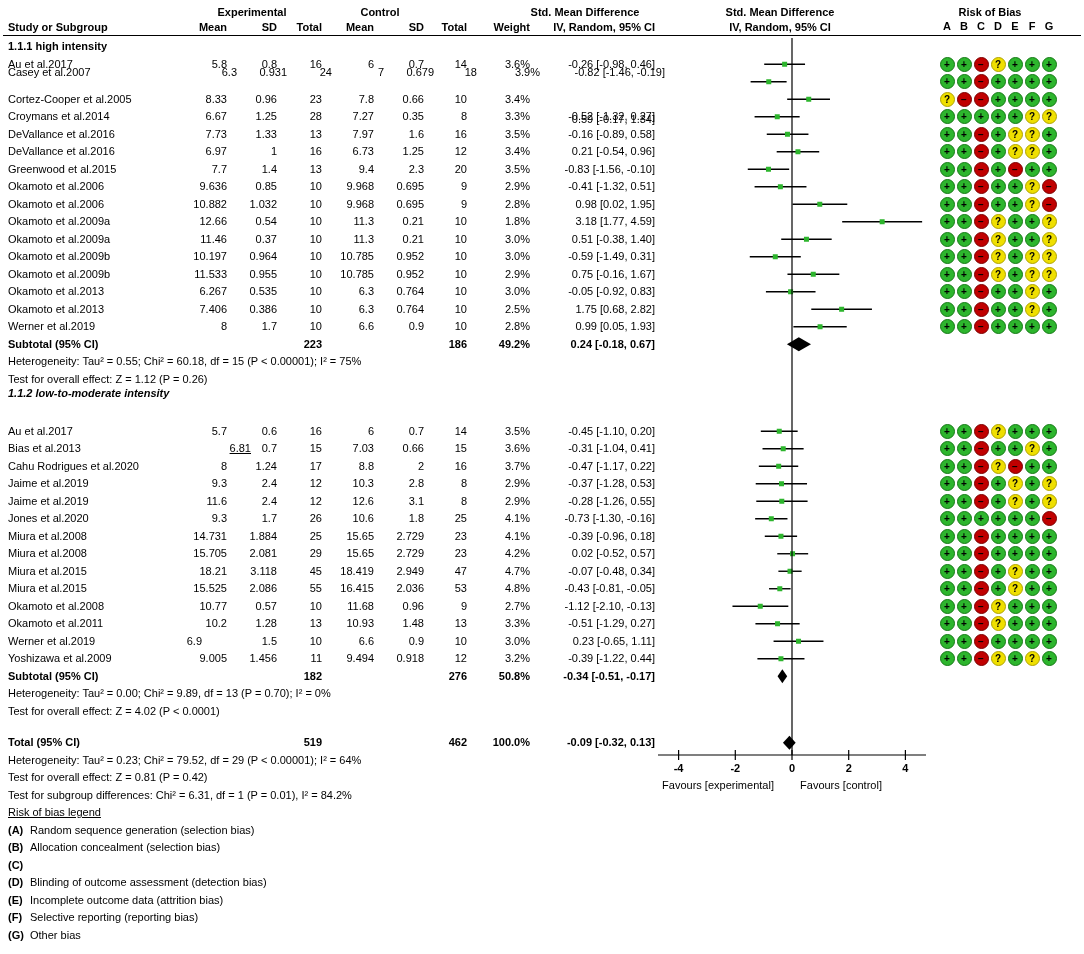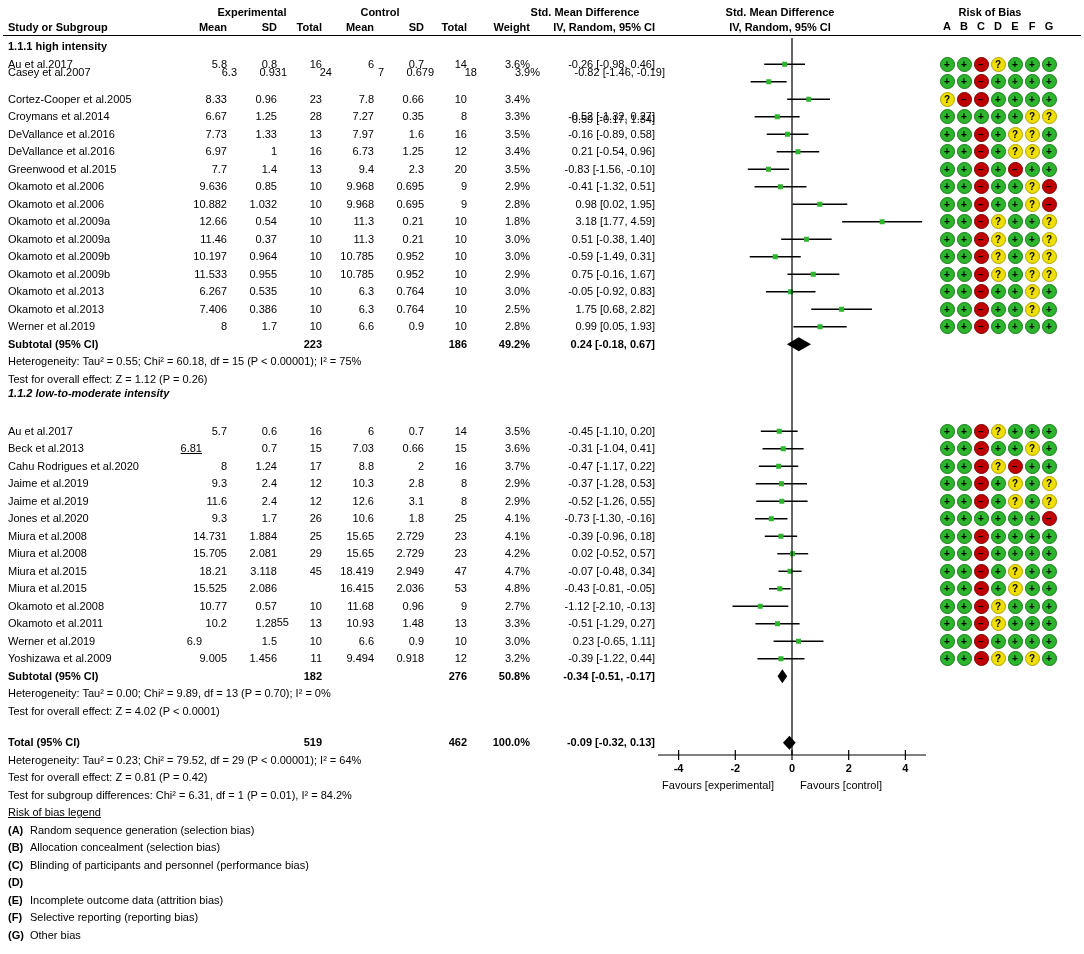--- a/index.html
+++ b/index.html
@@ -255,22 +255,22 @@
         <span style="right: 857px;">5.7</span>
         <span style="right: 807px;">0.6</span>
         <span style="right: 762px;">16</span>
         <span style="right: 710px;">6</span>
         <span style="right: 660px;">0.7</span>
         <span style="right: 617px;">14</span>
         <span style="right: 554px;">3.5%</span>
         <span style="right: 429px;">-0.45 [-1.10, 0.20]</span>
       </div>
       <div class="row" style="top: 440px;">
-        <span style="left: 8px;">Beck et al.2013</span>
-        <span style="right: 882px; text-decoration: underline;">6.81</span>
+        <span style="left: 8px;">Bias et al.2013</span>
+        <span style="right: 833px; text-decoration: underline;">6.81</span>
         <span style="right: 807px;">0.7</span>
         <span style="right: 762px;">15</span>
         <span style="right: 710px;">7.03</span>
         <span style="right: 660px;">0.66</span>
         <span style="right: 617px;">15</span>
         <span style="right: 554px;">3.6%</span>
         <span style="right: 429px;">-0.31 [-1.04, 0.41]</span>
       </div>
       <div class="row" style="top: 457.5px;">
         <span style="left: 8px;">Cahu Rodrigues et al.2020</span>
@@ -296,21 +296,21 @@
       </div>
       <div class="row" style="top: 492.5px;">
         <span style="left: 8px;">Jaime et al.2019</span>
         <span style="right: 857px;">11.6</span>
         <span style="right: 807px;">2.4</span>
         <span style="right: 762px;">12</span>
         <span style="right: 710px;">12.6</span>
         <span style="right: 660px;">3.1</span>
         <span style="right: 617px;">8</span>
         <span style="right: 554px;">2.9%</span>
-        <span style="right: 429px;">-0.52 [-1.26, 0.55]</span>
+        <span style="right: 429px;">-0.28 [-1.26, 0.55]</span>
       </div>
       <div class="row" style="top: 510px;">
         <span style="left: 8px;">Jones et al.2020</span>
         <span style="right: 857px;">9.3</span>
         <span style="right: 807px;">1.7</span>
         <span style="right: 762px;">26</span>
         <span style="right: 710px;">10.6</span>
         <span style="right: 660px;">1.8</span>
         <span style="right: 617px;">25</span>
         <span style="right: 554px;">4.1%</span>
@@ -346,21 +346,21 @@
         <span style="right: 710px;">18.419</span>
         <span style="right: 660px;">2.949</span>
         <span style="right: 617px;">47</span>
         <span style="right: 554px;">4.7%</span>
         <span style="right: 429px;">-0.07 [-0.48, 0.34]</span>
       </div>
       <div class="row" style="top: 580px;">
         <span style="left: 8px;">Miura et al.2015</span>
         <span style="right: 857px;">15.525</span>
         <span style="right: 807px;">2.086</span>
-        <span style="right: 795px; margin-top: 34px;">55</span>
+        <span style="right: 762px;">55</span>
         <span style="right: 710px;">16.415</span>
         <span style="right: 660px;">2.036</span>
         <span style="right: 617px;">53</span>
         <span style="right: 554px;">4.8%</span>
         <span style="right: 429px;">-0.43 [-0.81, -0.05]</span>
       </div>
       <div class="row" style="top: 597.5px;">
         <span style="left: 8px;">Okamoto et al.2008</span>
         <span style="right: 857px;">10.77</span>
         <span style="right: 807px;">0.57</span>
@@ -439,24 +439,24 @@
       <div class="row" style="top: 821.5px;">
         <span class="b" style="left: 8px;">(A) </span>
         <span style="left: 30px;">Random sequence generation (selection bias)</span>
       </div>
       <div class="row" style="top: 839px;">
         <span class="b" style="left: 8px;">(B) </span>
         <span style="left: 30px;">Allocation concealment (selection bias)</span>
       </div>
       <div class="row" style="top: 856.5px;">
         <span class="b" style="left: 8px;">(C) </span>
-        <span style="left: 30px;">Blinding of participants and personnel (performance bias)</span>
       </div>
       <div class="row" style="top: 874px;">
         <span class="b" style="left: 8px;">(D) </span>
+        <span style="left: 30px;">Blinding of outcome assessment (detection bias)</span>
       </div>
       <div class="row" style="top: 891.5px;">
         <span class="b" style="left: 8px;">(E) </span>
         <span style="left: 30px;">Incomplete outcome data (attrition bias)</span>
       </div>
       <div class="row" style="top: 909px;">
         <span class="b" style="left: 8px;">(F) </span>
         <span style="left: 30px;">Selective reporting (reporting bias)</span>
       </div>
       <div class="row" style="top: 926.5px;">

